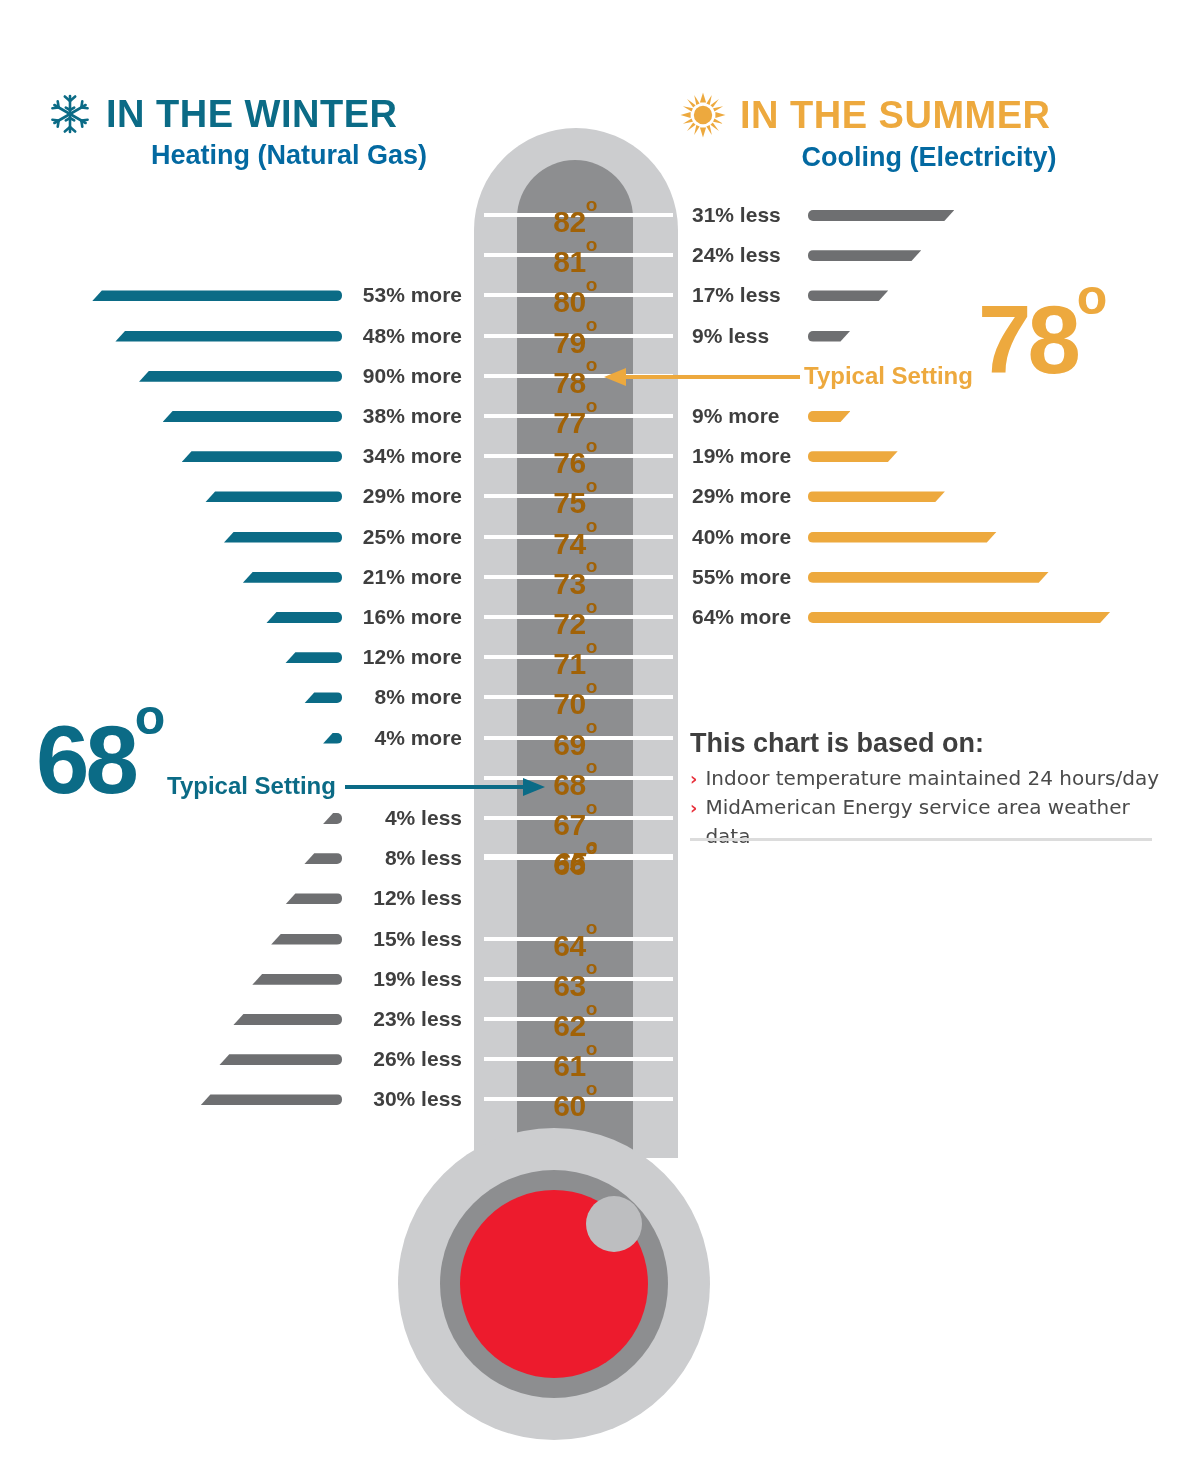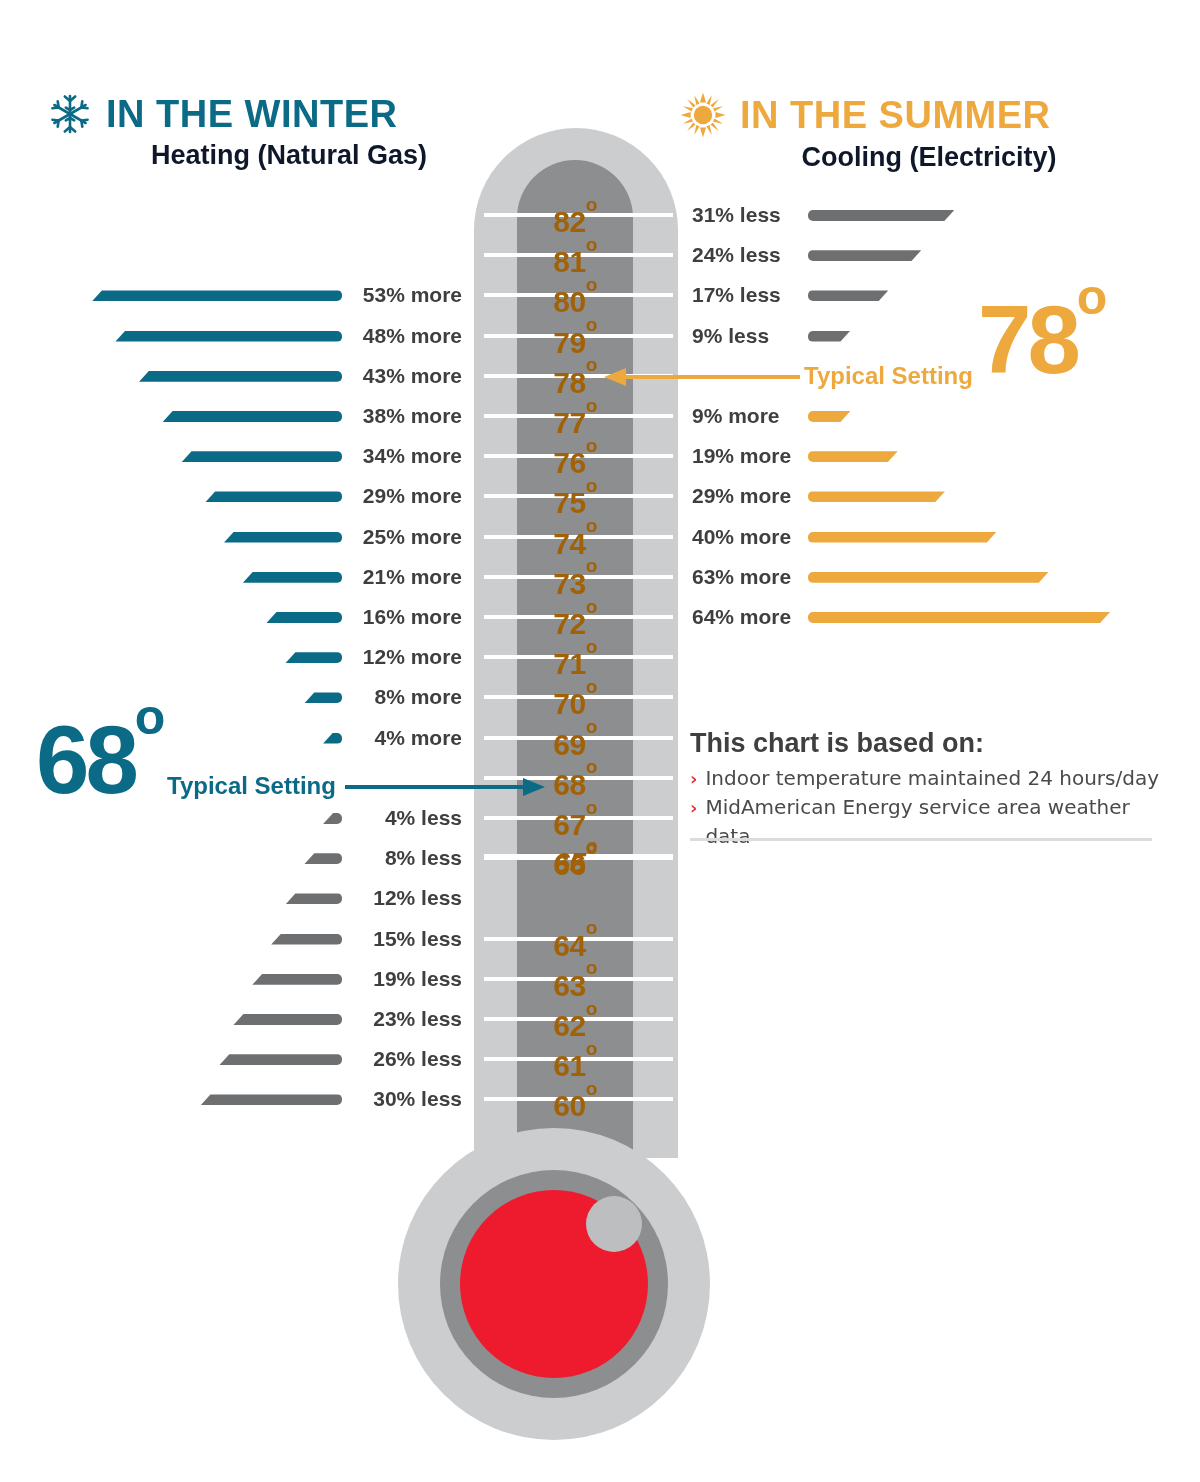--- a/index.html
+++ b/index.html
@@ -62,21 +62,21 @@
   .hdr-winter{left:48px;top:92px;width:430px;}
   .hdr-summer{left:680px;top:92px;width:450px;}
   .hdr-title{
     font-size:38px;font-weight:bold;letter-spacing:0.5px;
     font-family:"Liberation Sans", sans-serif;line-height:44px;
     white-space:nowrap;
   }
   .hdr-winter .hdr-title{color:#0b6b86;}
   .hdr-summer .hdr-title{color:#eda93e;}
   .hdr-sub{
-    font-size:27px;font-weight:bold;color:#0f172a;line-height:34px;
+    font-size:27px;font-weight:bold;color:#0369a1;line-height:34px;
     margin-top:2px;white-space:nowrap;
   }
   .hdr-winter .hdr-sub{text-align:center;padding-left:52px;}
   .hdr-summer .hdr-sub{text-align:center;padding-left:48px;}
   .hdr-row{display:flex;align-items:center;gap:14px;}
   .snow-ico{width:44px;height:44px;flex:0 0 44px;}
   .sun-ico{width:46px;height:46px;flex:0 0 46px;}
 
   
   .bar-row{position:absolute;height:40px;}
@@ -336,21 +336,21 @@
       <div class="bar-row" style="top: 275.4px; left: 0px; width: 1200px;">
         <div class="bar bar-left bar-teal" style="width: 250.16px; background: rgb(11, 107, 134); left: 91.84px;"></div>
         <div class="bar-lbl bar-lbl-left" style="left: 232px; width: 230px;">53% more</div>
       </div>
       <div class="bar-row" style="top: 315.6px; left: 0px; width: 1200px;">
         <div class="bar bar-left bar-teal" style="width: 226.56px; background: rgb(11, 107, 134); left: 115.44px;"></div>
         <div class="bar-lbl bar-lbl-left" style="left: 232px; width: 230px;">48% more</div>
       </div>
       <div class="bar-row" style="top: 355.8px; left: 0px; width: 1200px;">
         <div class="bar bar-left bar-teal" style="width: 202.96px; background: rgb(11, 107, 134); left: 139.04px;"></div>
-        <div class="bar-lbl bar-lbl-left" style="left: 232px; width: 230px;">43% more</div>
+        <div class="bar-lbl bar-lbl-left" style="left: 232px; width: 230px;">90% more</div>
       </div>
       <div class="bar-row" style="top: 396px; left: 0px; width: 1200px;">
         <div class="bar bar-left bar-teal" style="width: 179.36px; background: rgb(11, 107, 134); left: 162.64px;"></div>
         <div class="bar-lbl bar-lbl-left" style="left: 232px; width: 230px;">38% more</div>
       </div>
       <div class="bar-row" style="top: 436.2px; left: 0px; width: 1200px;">
         <div class="bar bar-left bar-teal" style="width: 160.48px; background: rgb(11, 107, 134); left: 181.52px;"></div>
         <div class="bar-lbl bar-lbl-left" style="left: 232px; width: 230px;">34% more</div>
       </div>
       <div class="bar-row" style="top: 476.4px; left: 0px; width: 1200px;">
@@ -440,21 +440,21 @@
       <div class="bar-row" style="top: 476.4px; left: 0px; width: 1200px;">
         <div class="bar bar-right bar-orange" style="width: 136.88px; background: rgb(237, 169, 62); left: 808px;"></div>
         <div class="bar-lbl bar-lbl-right" style="left: 692px; width: 230px;">29% more</div>
       </div>
       <div class="bar-row" style="top: 516.6px; left: 0px; width: 1200px;">
         <div class="bar bar-right bar-orange" style="width: 188.8px; background: rgb(237, 169, 62); left: 808px;"></div>
         <div class="bar-lbl bar-lbl-right" style="left: 692px; width: 230px;">40% more</div>
       </div>
       <div class="bar-row" style="top: 556.8px; left: 0px; width: 1200px;">
         <div class="bar bar-right bar-orange" style="width: 240.72px; background: rgb(237, 169, 62); left: 808px;"></div>
-        <div class="bar-lbl bar-lbl-right" style="left: 692px; width: 230px;">63% more</div>
+        <div class="bar-lbl bar-lbl-right" style="left: 692px; width: 230px;">55% more</div>
       </div>
       <div class="bar-row" style="top: 597px; left: 0px; width: 1200px;">
         <div class="bar bar-right bar-orange" style="width: 302.08px; background: rgb(237, 169, 62); left: 808px;"></div>
         <div class="bar-lbl bar-lbl-right" style="left: 692px; width: 230px;">64% more</div>
       </div>
     </div>
 
   <div class="big-num big-68">
     <span>68</span><sup>o</sup>
   </div>

